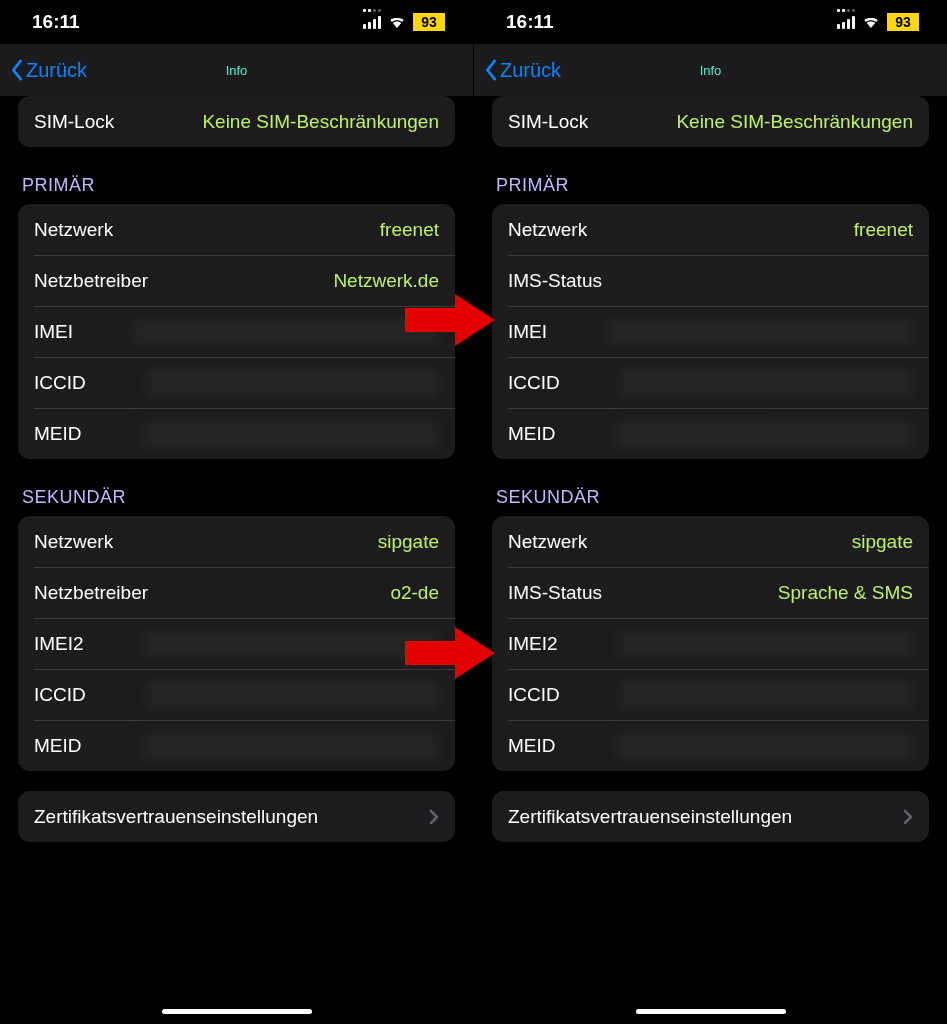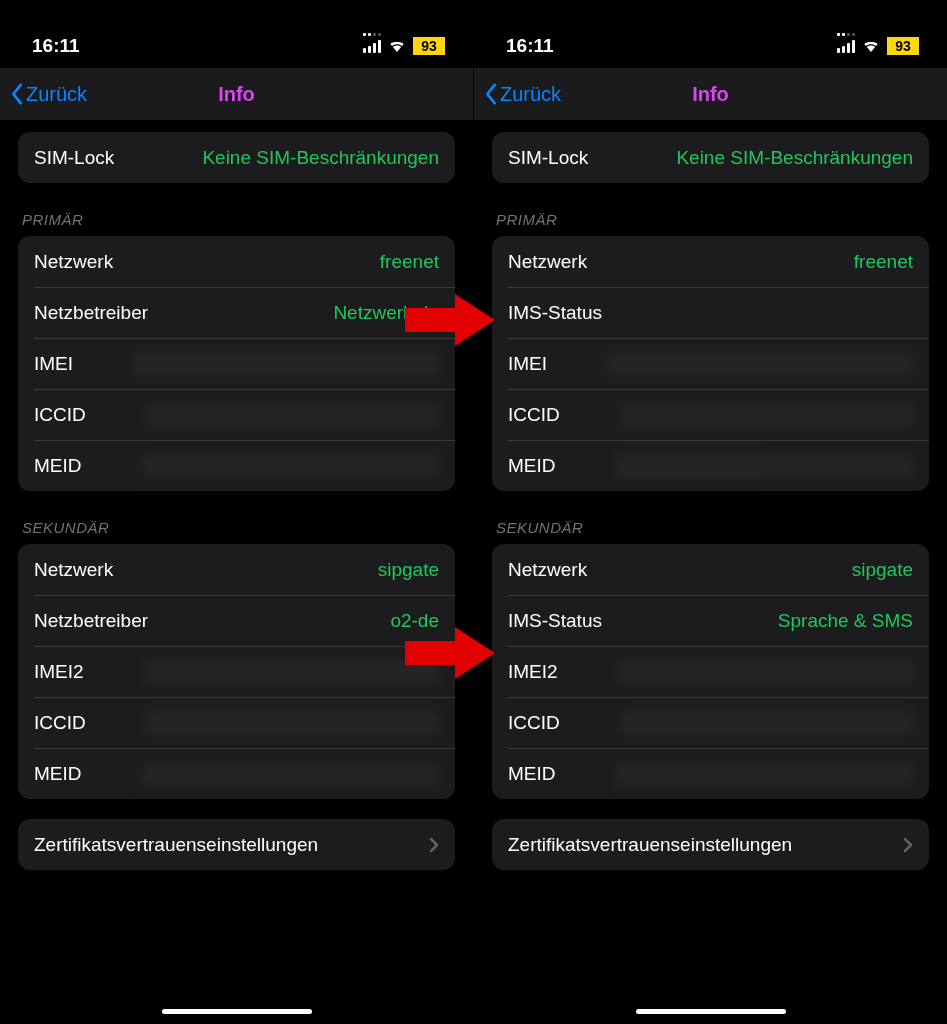--- a/index.html
+++ b/index.html
@@ -21,21 +21,20 @@
   .phone + .phone { margin-left: 1px; }
   .status-bar {
     height: 44px;
     display: flex;
     align-items: center;
     justify-content: space-between;
     padding: 0 28px 0 32px;
     color: #fff;
     font-size: 19px;
     font-weight: 600;
-    margin-top: 24px;
   }
   .status-icons { display: flex; align-items: center; gap: 6px; }
   .sig { display: flex; align-items: flex-end; gap: 1.5px; height: 14px; position: relative; }
   .sig-top { display:flex; gap:1.5px; align-items:flex-end;}
   .bar { width: 3.5px; background: #fff; border-radius: 1px; }
   .b1 { height: 5px; } .b2 { height: 7px; } .b3 { height: 10px; } .b4 { height: 13px; }
   .sig2 { position: absolute; left: 0; top: -6px; display:flex; gap:1.5px; align-items:flex-end;}
   .sig2 .bar { height: 3px; width:3.5px; background:#555;}
   .sig2 .bar.on { background:#fff;}
   .wifi-icon svg { width: 20px; height: 15px; fill:#fff;}
@@ -49,34 +48,33 @@
     min-width: 32px;
     text-align: center;
   }
   .nav {
     height: 52px;
     display: flex;
     align-items: center;
     position: relative;
     background: #1b1b1d;
     padding: 0 10px;
-    margin-bottom: 12px;
+    margin-bottom: 0;
   }
   .back-btn { display: flex; align-items: center; color: #0a84ff; font-size: 20px; gap: 2px; }
   .chev { width: 14px; height: 22px; }
   .chev polyline { fill: none; stroke: #0a84ff; stroke-width: 3; stroke-linecap: round; stroke-linejoin: round;}
-  .nav-title { position: absolute; left: 50%; transform: translateX(-50%); color: #d946ef; font-size: 20px; font-weight: 700;}
+  .nav-title { position: absolute; left: 50%; transform: translateX(-50%); color: #5eead4; font-size: 13px; font-weight: 400;}
   .content { padding: 0 18px 18px; }
   .sect-label {
-    color: #737373;
-    font-size: 15px;
+    color: #c4b5fd;
+    font-size: 18px;
     letter-spacing: 0.5px;
     margin: 28px 4px 8px;
     text-transform: uppercase;
-    font-style: italic;
   }
   .card {
     background: #1c1c1e;
     border-radius: 12px;
     overflow: hidden;
   }
   .row {
     display: flex;
     align-items: center;
     justify-content: space-between;
@@ -86,21 +84,21 @@
     font-size: 19px;
     position: relative;
   }
   .row + .row::before {
     content: "";
     position: absolute;
     left: 16px; right: 0; top: 0;
     height: 0.5px;
     background: #3a3a3c;
   }
-  .row .val { color: #22c55e; font-size: 19px; text-align: right;}
+  .row .val { color: #bef264; font-size: 19px; text-align: right;}
   .redacted { background: #2a2a2c; border-radius: 3px; height: 28px; flex:1; margin-left:60px; filter: blur(5px); opacity:0.6;}
   .chev-right { width: 10px; height: 16px; margin-left: 8px;}
   .chev-right polyline { fill:none; stroke:#616165; stroke-width:2.5; stroke-linecap:round; stroke-linejoin:round;}
   .rcs-highlight {
     border: 3px solid #a00000;
     border-radius: 10px;
     padding: 1px 5px;
     display: inline-block;
   }
   .arrow-annot {

